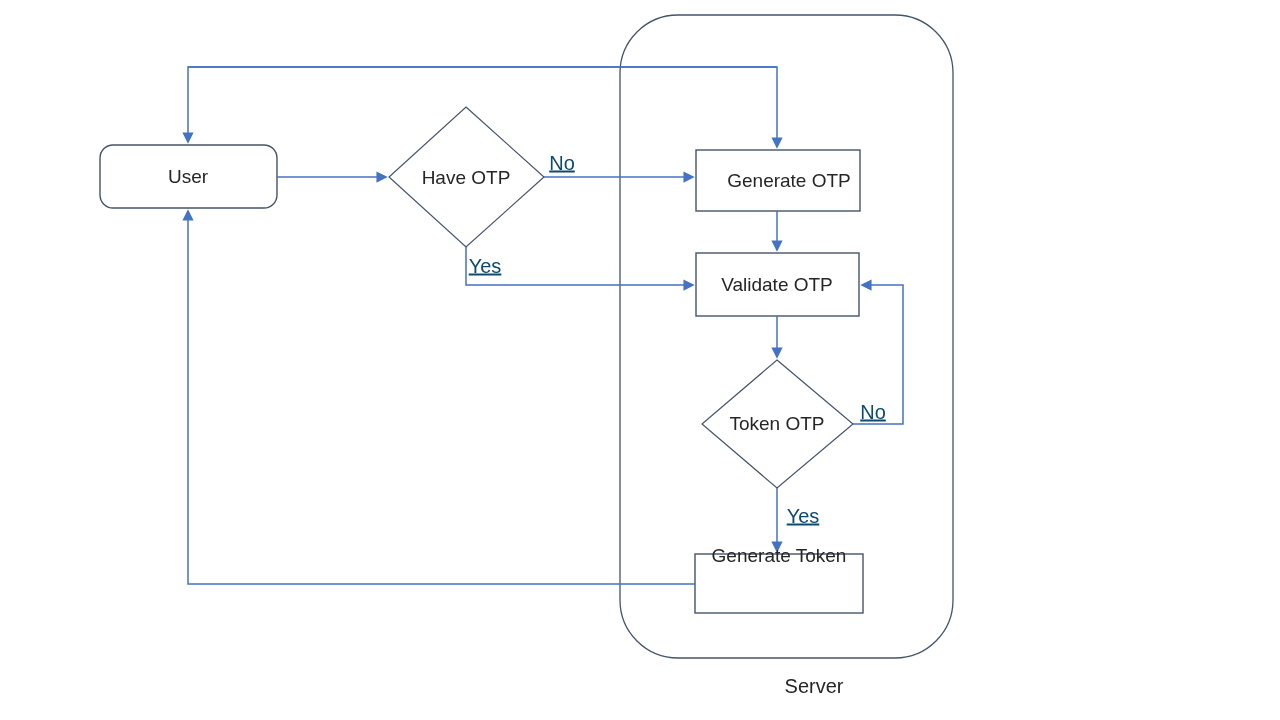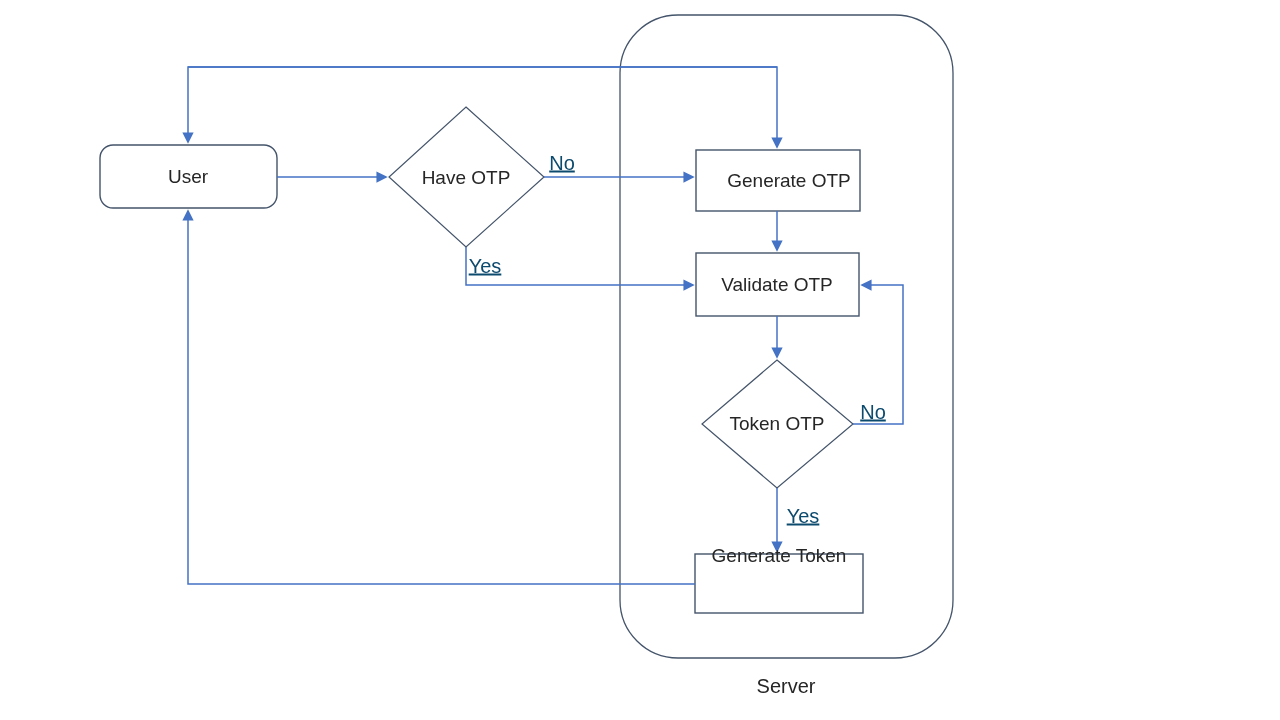--- a/index.html
+++ b/index.html
@@ -37,20 +37,21 @@
     color: #0c4a6e;
     white-space: nowrap;
     text-decoration: underline;
   }
   .container-label {
     position: absolute;
     transform: translate(-50%, -50%);
     font-size: 20px;
     color: #262626;
     white-space: nowrap;
+    margin-left: 28px;
   }
 </style>
 </head>
 <body>
 
 <div id="canvas">
 
   <svg id="diagram-svg" width="1280" height="720" viewBox="0 0 1280 720">
     <defs>
       <marker id="arrow" viewBox="0 0 10 10" refX="8.5" refY="5" markerWidth="8.5" markerHeight="7.5" orient="auto">

